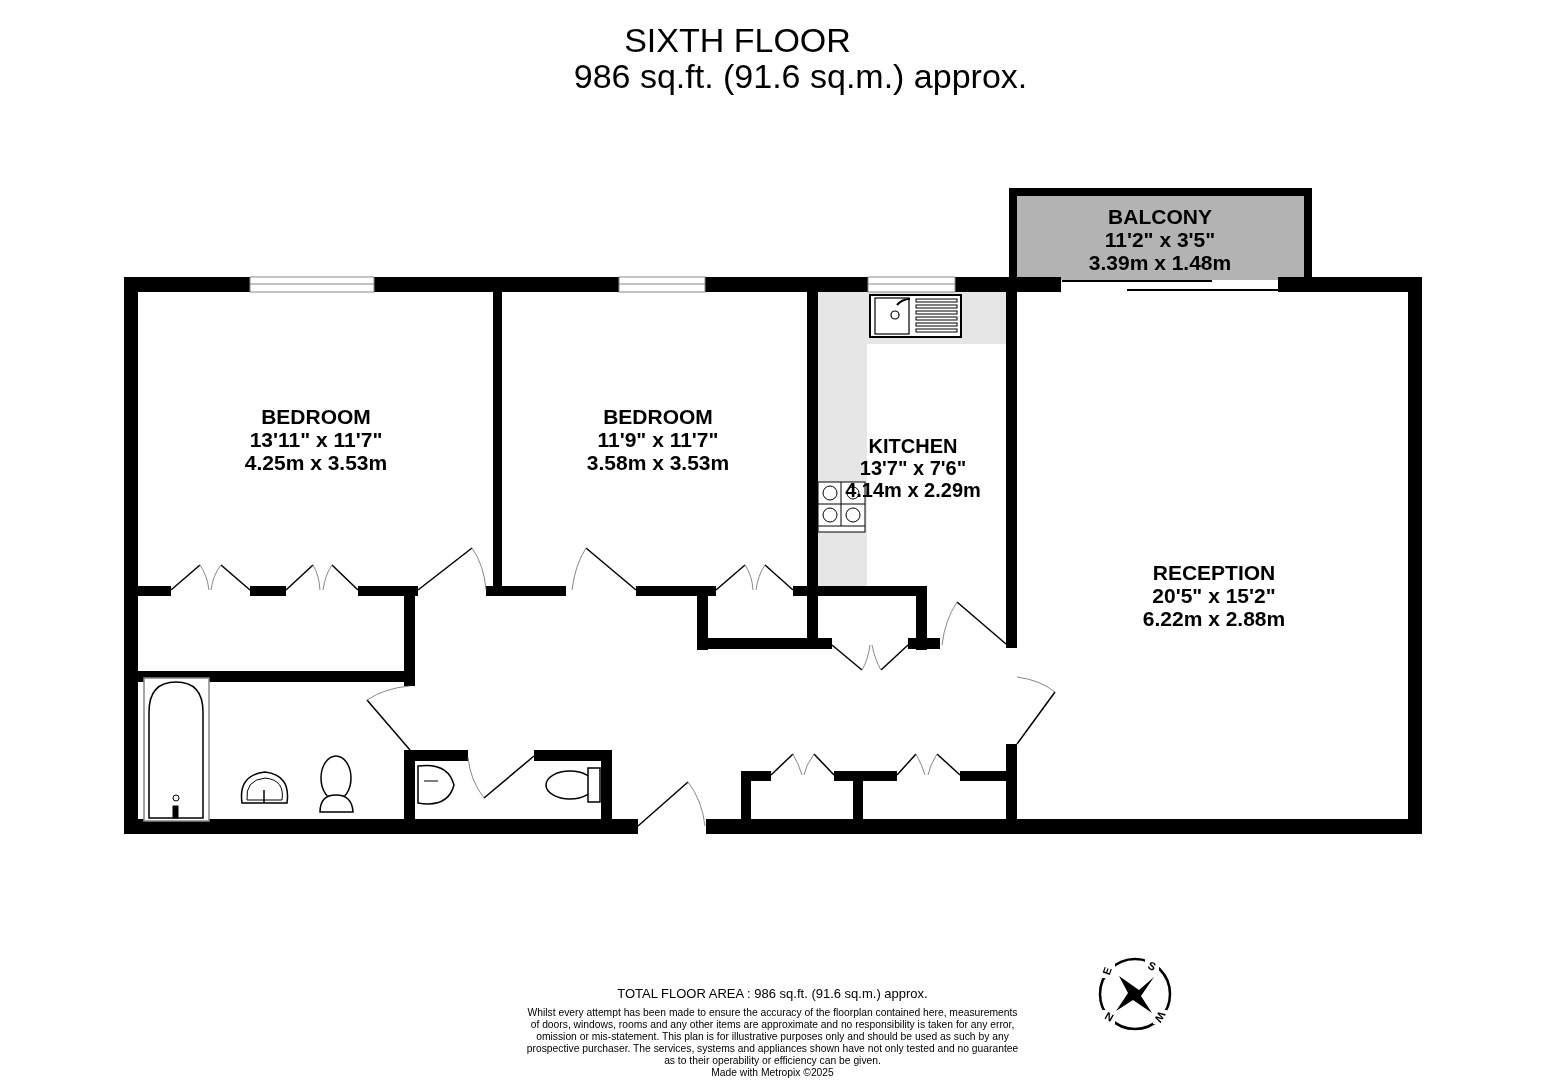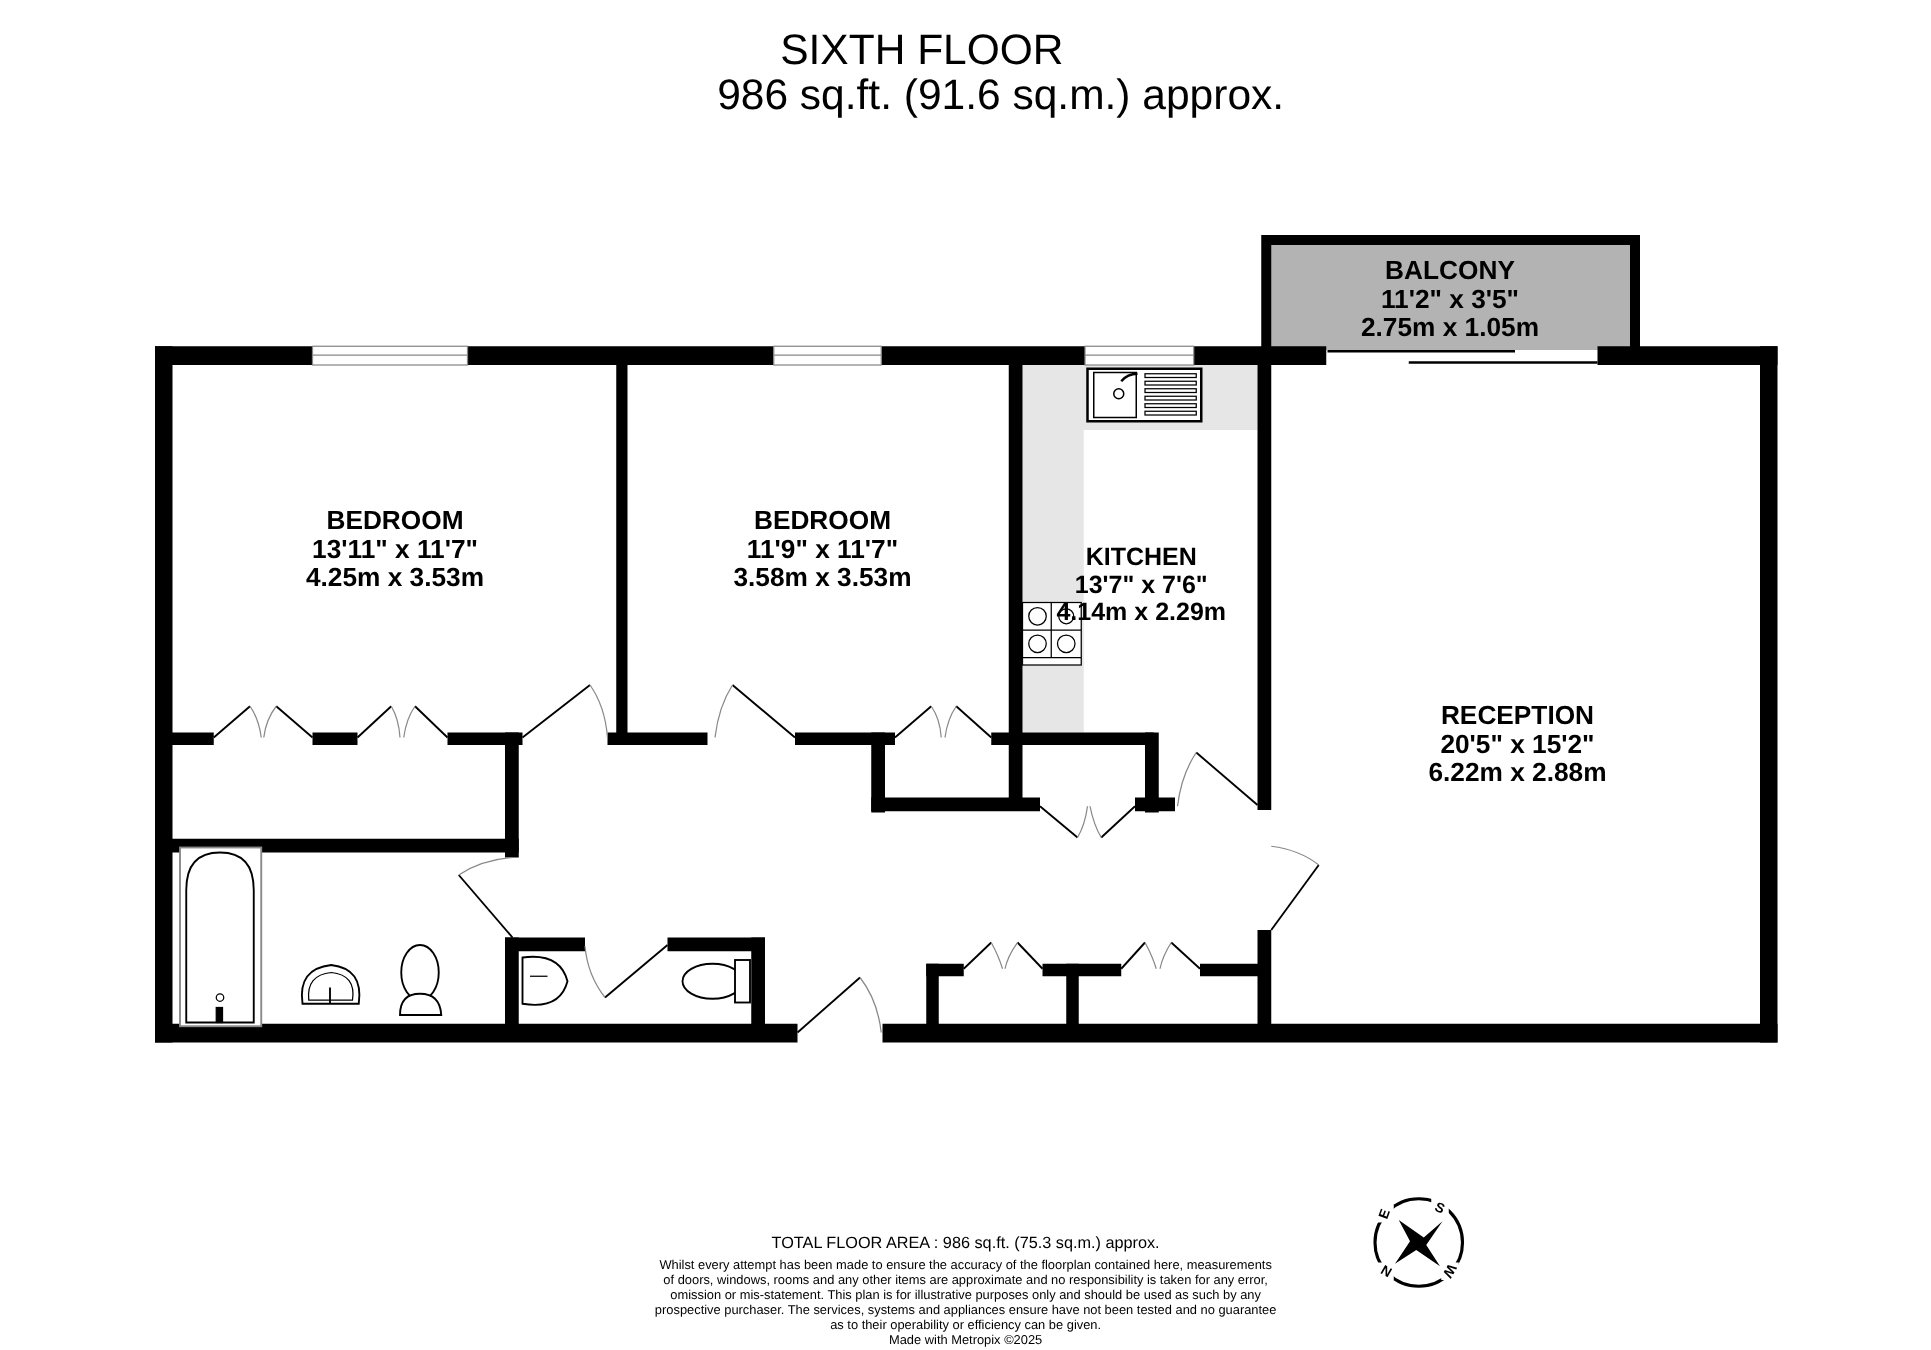--- a/index.html
+++ b/index.html
@@ -222,29 +222,29 @@
   <div>4.14m  x 2.29m</div>
 </div>
 <div class="room-label" style="left:1094px;top:523px;width:240px;margin-top:38px;">
   <div>RECEPTION</div>
   <div>20'5"  x 15'2"</div>
   <div>6.22m  x 2.88m</div>
 </div>
 <div class="room-label" style="left:1040px;top:205px;width:240px;">
   <div>BALCONY</div>
   <div>11'2"  x 3'5"</div>
-  <div>2.75m  x 1.05m</div>
-</div>
-
-<div class="footer total">TOTAL FLOOR AREA : 986 sq.ft. (75.3 sq.m.) approx.</div>
+  <div>3.39m  x 1.48m</div>
+</div>
+
+<div class="footer total">TOTAL FLOOR AREA : 986 sq.ft. (91.6 sq.m.) approx.</div>
 <div class="footer disclaimer">
   <div>Whilst every attempt has been made to ensure the accuracy of the floorplan contained here, measurements</div>
   <div>of doors, windows, rooms and any other items are approximate and no responsibility is taken for any error,</div>
   <div>omission or mis-statement. This plan is for illustrative purposes only and should be used as such by any</div>
-  <div>prospective purchaser. The services, systems and appliances ensure have not been tested and no guarantee</div>
+  <div>prospective purchaser. The services, systems and appliances shown have not only tested and no guarantee</div>
   <div>as to their operability or efficiency can be given.</div>
   <div>Made with Metropix ©2025</div>
 </div>
 
 <svg class="compass" viewBox="0 0 76 76">
   <circle cx="38" cy="38" r="35" fill="none" stroke="#000" stroke-width="2.5"></circle>
   <rect x="48" y="2" width="14" height="14" fill="#fff"></rect>
   <rect x="4" y="8" width="14" height="14" fill="#fff"></rect>
   <rect x="4" y="54" width="14" height="14" fill="#fff"></rect>
   <rect x="56" y="54" width="14" height="14" fill="#fff"></rect>

